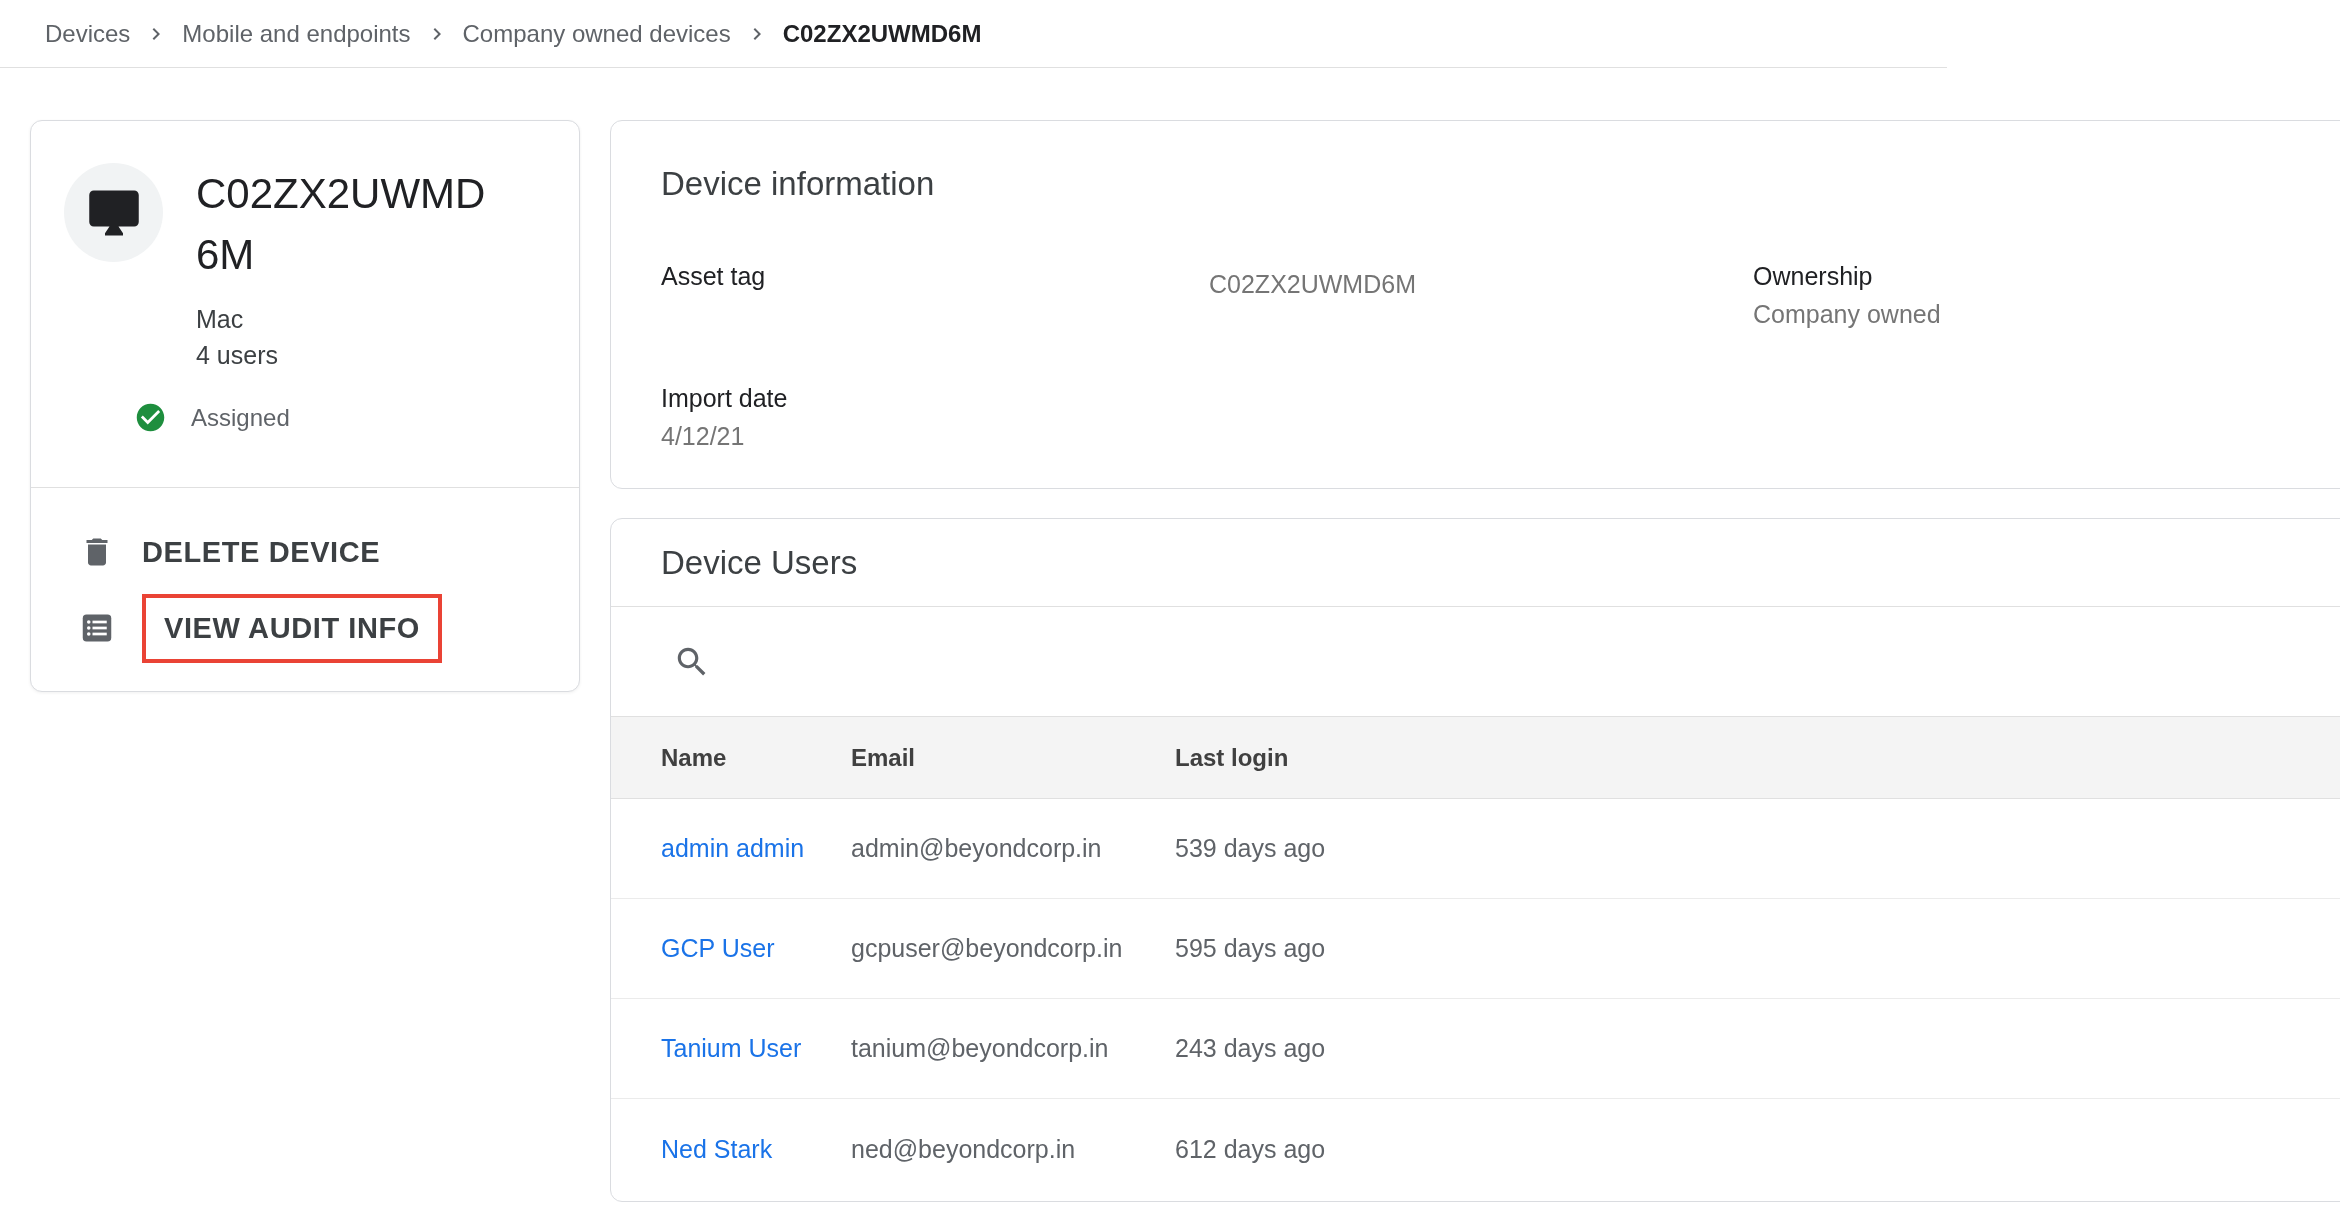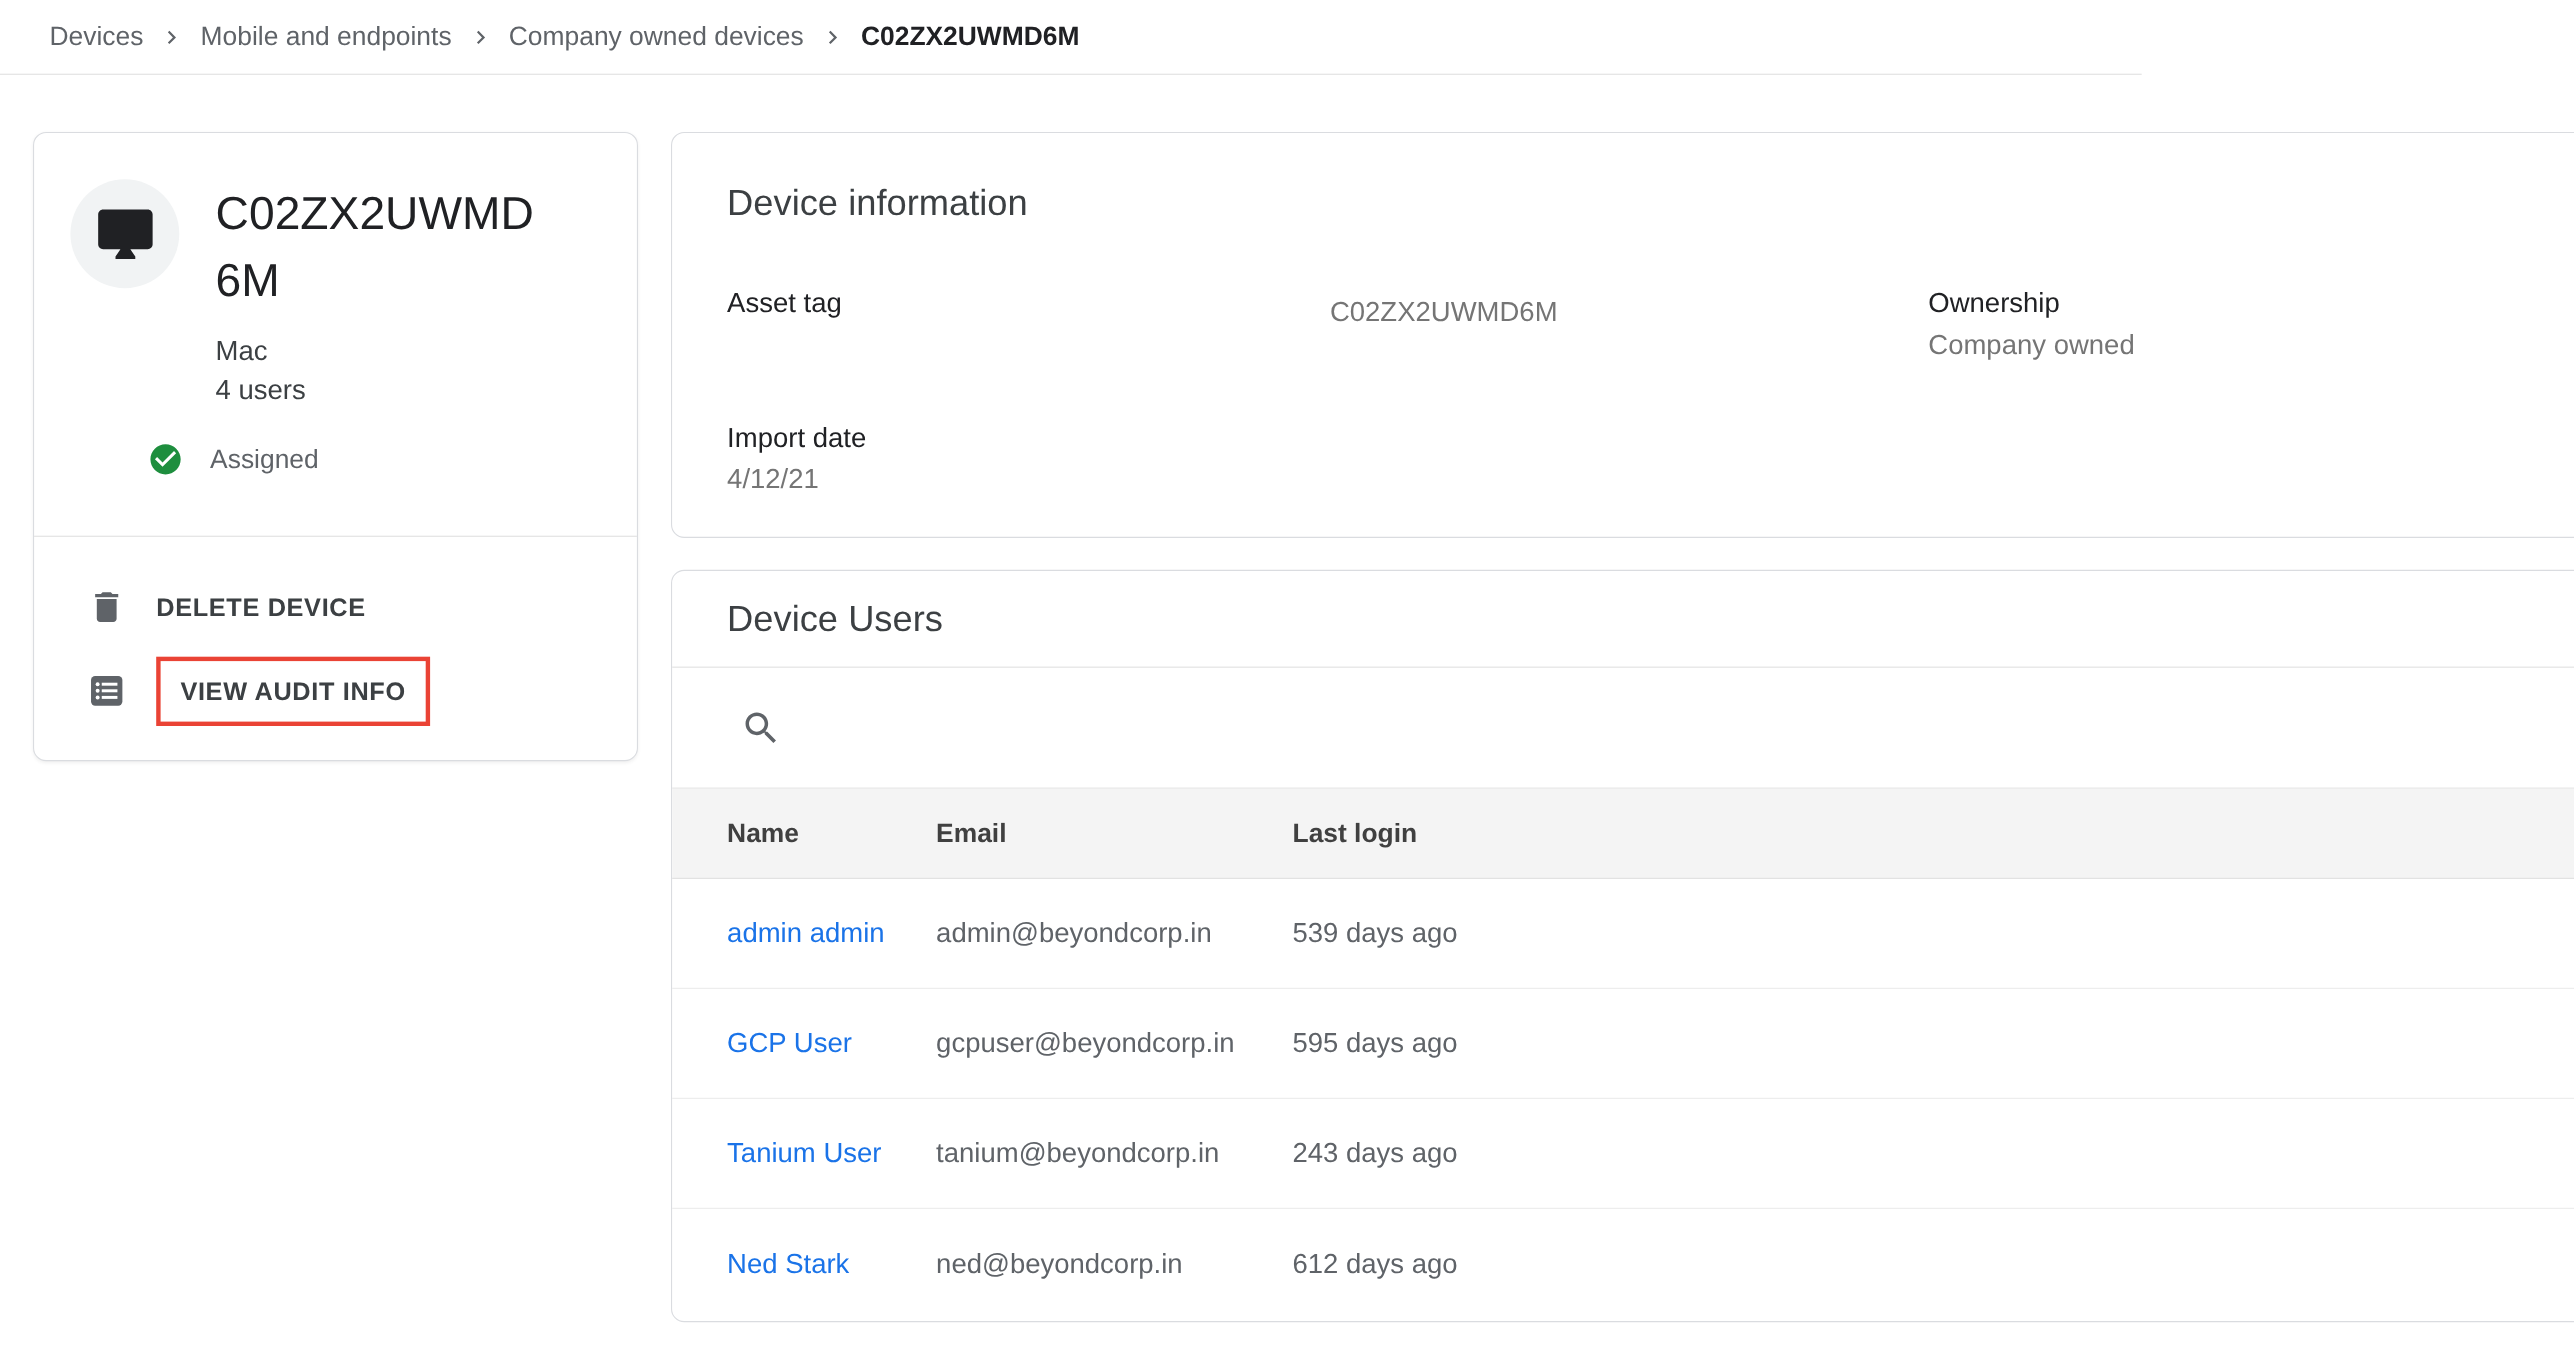--- a/index.html
+++ b/index.html
@@ -25,21 +25,21 @@
   .device-title { font-size:42px; line-height:61px; color:#202124; width:300px;
     word-break:break-all; }
   .device-sub { font-size:25px; line-height:36px; color:#3c4043; }
   .device-sub.first { margin-top:16px; }
   .status-row { display:flex; align-items:center; gap:24px; margin:28px 0 0 103px; }
   .status-label { font-size:24px; color:#5f6368; }
 
   .device-actions { padding:26px 0 20px 0; }
   .action-row { display:flex; align-items:center; gap:27px; height:76px;
     padding-left:48px; cursor:pointer; }
-  .action-label { font-size:23px; font-weight:700; color:#3c4043; letter-spacing:.6px; }
+  .action-label { font-size:29px; font-weight:700; color:#3c4043; letter-spacing:.6px; }
   .audit-highlight { border:4px solid #ea4335; padding:14px 18px; }
 
   
   .panel { position:absolute; left:610px; width:1776px; background:#fff;
     border:1px solid #dadce0; border-radius:12px; }
   .info-panel { top:120px; height:369px; }
   .panel-title { font-size:33px; color:#3c4043; }
   .info-title { padding:44px 0 0 50px; }
   .info-grid { display:grid; grid-template-columns:548px 544px auto; row-gap:54px;
     margin:58px 0 0 50px; }

